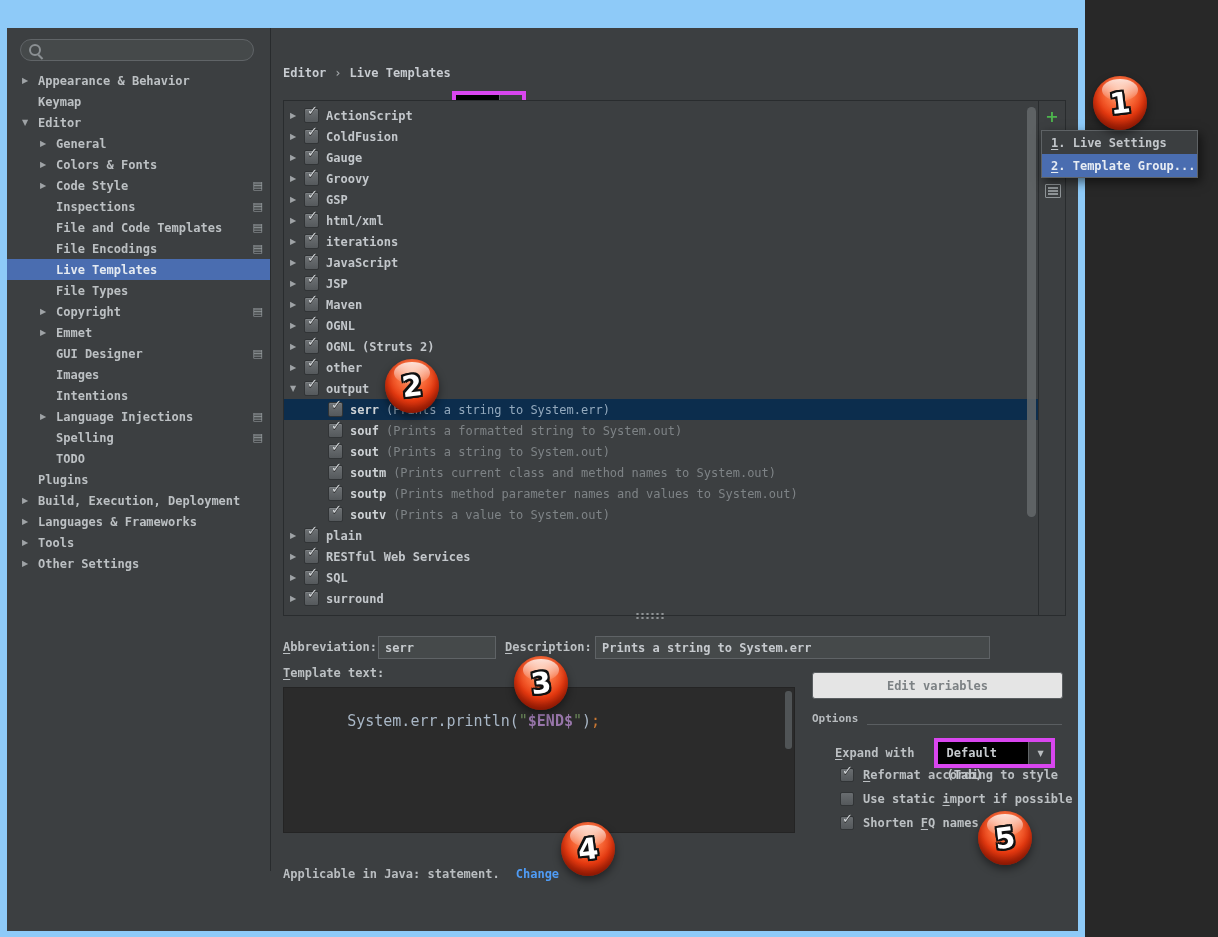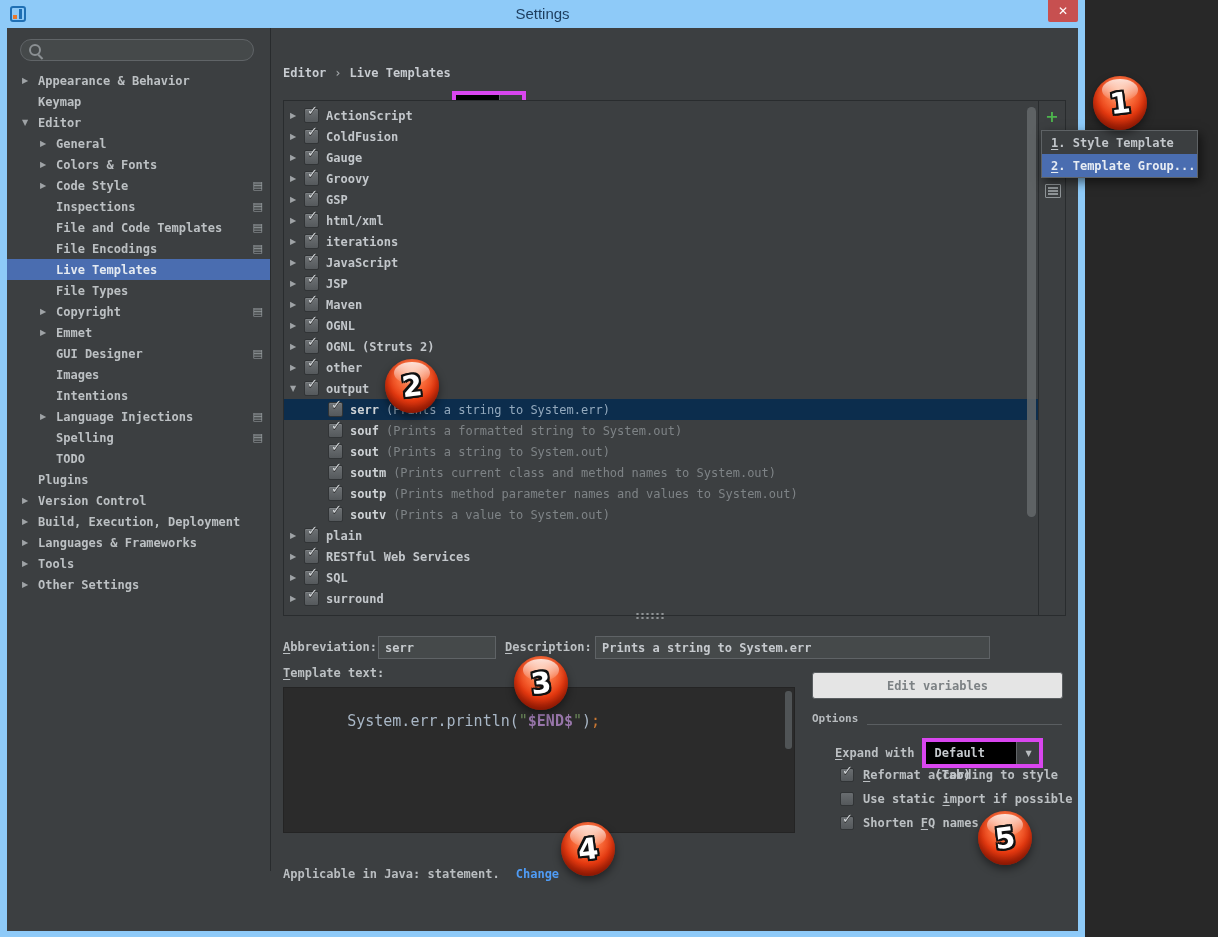--- a/index.html
+++ b/index.html
@@ -102,21 +102,21 @@
           font:15px "DejaVu Sans Mono",monospace;white-space:pre}
   .editor .thumb{position:absolute;right:2px;top:3px;width:7px;height:58px;background:#505456;border-radius:3px}
   .c-def{color:#a9b7c6}.c-str{color:#6a8759}.c-var{color:#9876aa;font-weight:bold}.c-semi{color:#cc7832}
 
   .btn-editvars{position:absolute;left:805px;top:644px;width:249px;height:25px;border:1px solid #595d60;
                 border-radius:3px;background:#e5e5e5;color:#7c8184;display:flex;align-items:center;
                 justify-content:center;font:bold 12px "DejaVu Sans Mono",monospace}
   .opt-head{position:absolute;left:805px;top:684px;width:250px;display:flex;align-items:flex-end;gap:9px;
             font:bold 11px "DejaVu Sans Mono",monospace;color:#b7bbbe}
   .opt-head::after{content:"";flex:1;border-top:1px solid #5a5e61}
-  .expand2{position:absolute;left:828px;top:710px;display:flex;align-items:center;gap:8px;
+  .expand2{position:absolute;left:828px;top:710px;display:flex;align-items:center;gap:20px;
            font-weight:bold;font-size:12px;color:#bcc0c3}
   .optcb{position:absolute;display:flex;align-items:center;gap:9px;font-weight:bold;font-size:12px;color:#bcc0c3}
   #ocb1{left:833px;top:740px}
   #ocb2{left:833px;top:764px}
   #ocb3{left:833px;top:788px}
   .scb{width:14px;height:14px;flex:none;border-radius:2px;position:relative;box-sizing:border-box;
        background:linear-gradient(#696d70,#54585b);border:1px solid #313436}
   .scb.on::after{content:"✓";position:absolute;left:1px;top:-6px;font:bold 13px "DejaVu Sans",sans-serif;
        color:#d2d6d9;text-shadow:0 1px 0 #2a2a2a}
 
@@ -153,27 +153,20 @@
   #c1{left:1093px;top:76px}
   #c2{left:385px;top:359px}
   #c3{left:514px;top:656px}
   #c4{left:561px;top:822px}
   #c5{left:978px;top:811px}
 </style>
 </head>
 <body>
 
 <div class="window">
-  <div class="titlebar">
-    <span class="logo"></span>
-    <div class="title">Settings</div>
-    <div class="closebtn">
-        <span>✕</span>
-      </div>
-  </div>
 
   <div class="dialog">
 
     <div class="sidebar">
       <div class="search">
         <span class="mag"></span>
         <input style="">
       </div>
       <div class="tree">
         <div class="srow lv0">
@@ -256,24 +249,20 @@
             <span>Spelling</span>
             <span class="gear">▤</span>
           </div>
         <div class="srow lv1">
             <span class="arw"></span>
             <span>TODO</span>
           </div>
         <div class="srow lv0">
             <span class="arw"></span>
             <span>Plugins</span>
-          </div>
-        <div class="srow lv0">
-            <span class="arw c"></span>
-            <span>Version Control</span>
           </div>
         <div class="srow lv0">
             <span class="arw c"></span>
             <span>Build, Execution, Deployment</span>
           </div>
         <div class="srow lv0">
             <span class="arw c"></span>
             <span>Languages &amp; Frameworks</span>
           </div>
         <div class="srow lv0">
@@ -470,21 +459,21 @@
     <div class="applicable">
       <span>Applicable in Java: statement.</span>
       <span class="link">Change</span>
     </div>
 
   </div>
 </div>
 
 <div class="popup">
   <div class="pitem">
-      <span><span class="mn">1</span><span>. Style Template</span></span>
+      <span><span class="mn">1</span><span>. Live Settings</span></span>
     </div>
   <div class="pitem sel">
       <span><span class="mn">2</span><span>. Template Group...</span></span>
     </div>
 </div>
 
 <div class="circle" id="c1">
     <span class="cnum">1</span>
   </div>
 <div class="circle" id="c2">

